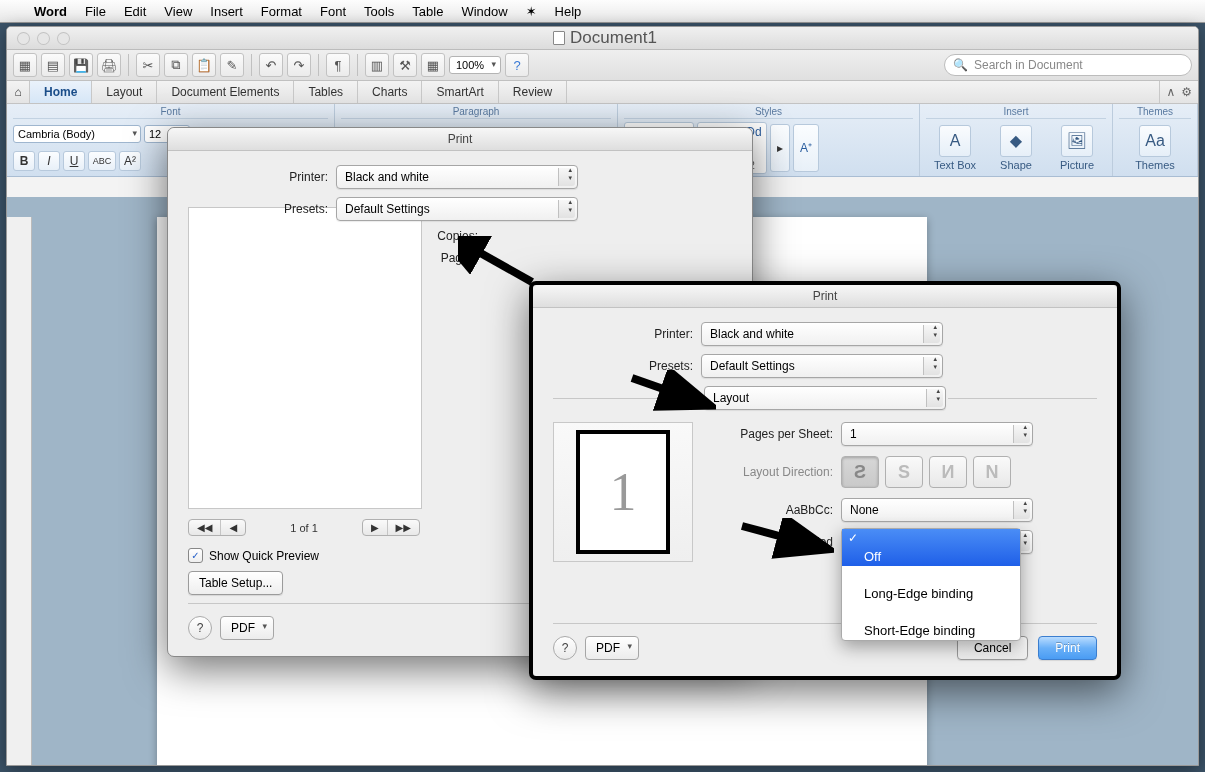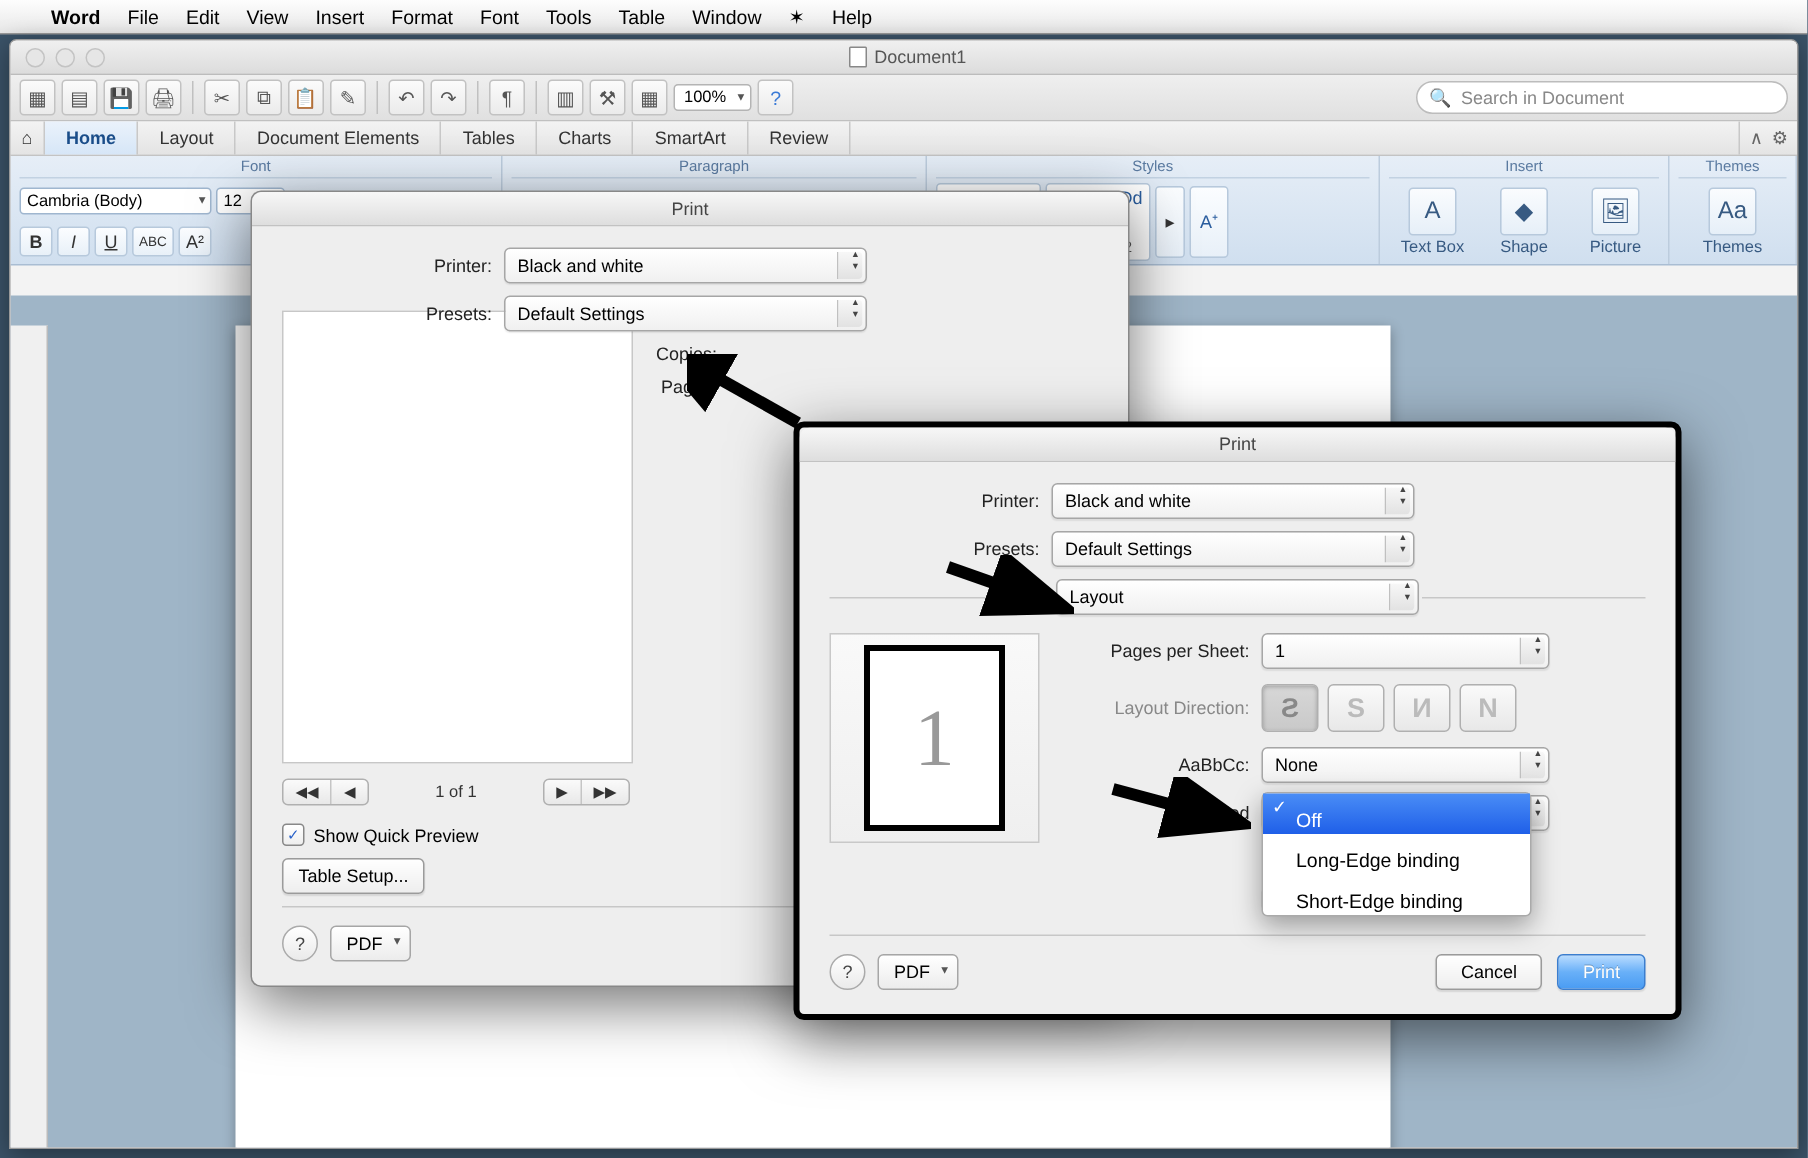--- a/index.html
+++ b/index.html
@@ -44,21 +44,21 @@
   overflow: hidden;
   box-shadow: 0 4px 18px rgba(0,0,0,.4);
 }
 
 .titlebar {
   height: 22px;
   background: linear-gradient(#f0f0f0, #dcdcdc);
   border-bottom: 1px solid #bcbcbc;
   display: flex;
   align-items: center;
-  font-size: 12px;
+  font-size: 17px;
   color: #555;
 }
 .traffic {
   display: flex;
   gap: 7px;
   padding-left: 10px;
 }
 .traffic div {
   width: 11px; height: 11px;
   border-radius: 50%;
@@ -438,21 +438,21 @@
 .dropdown-menu {
   position:absolute;
   border:1px solid #aaa;
   border-radius:4px;
   background:#fff;
   box-shadow: 0 6px 18px rgba(0,0,0,.35);
   font-size:13px;
   z-index: 50;
 }
 .dropdown-menu .item {
-  padding: 10px 16px 2px 22px;
+  padding: 20px 16px 2px 22px;
   position:relative;
   cursor:default;
   white-space:nowrap;
 }
 .dropdown-menu .item.sel {
   background: linear-gradient(#4a8df6,#1f5fe8);
   color:#fff;
 }
 .dropdown-menu .item.sel::before {
   content:"✓"; position:absolute; left:6px; top:2px; font-size:12px;

